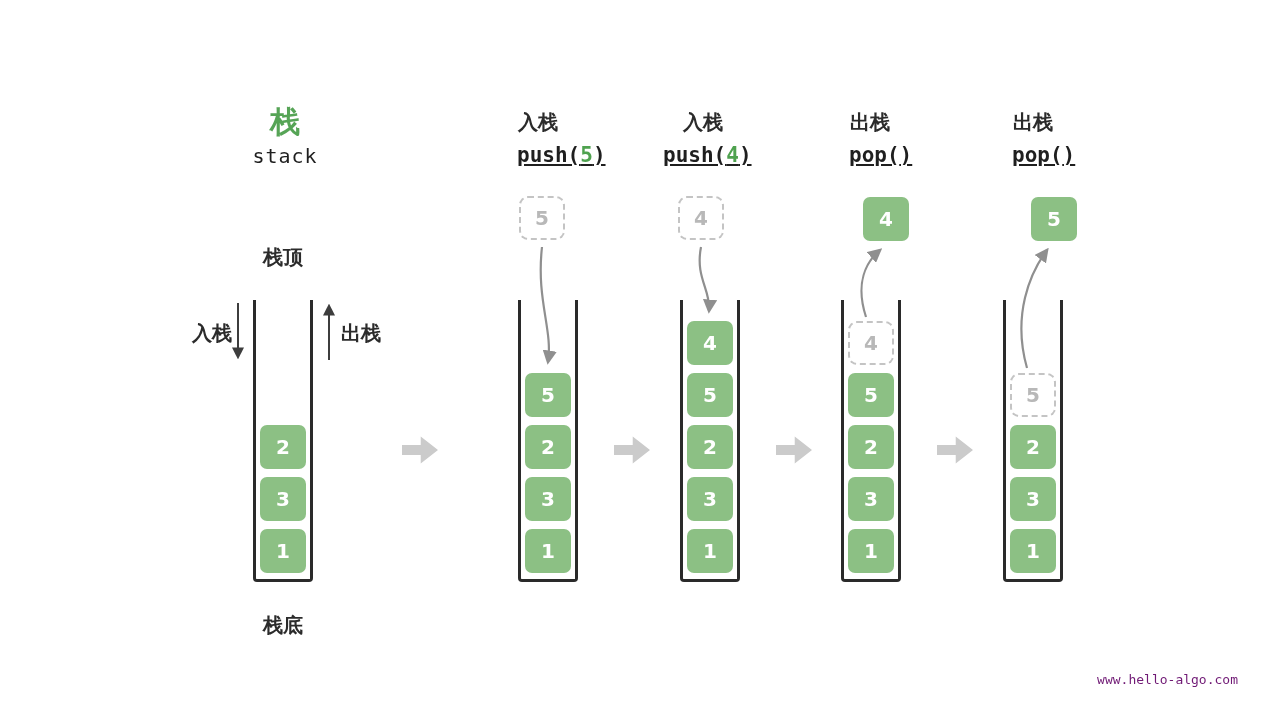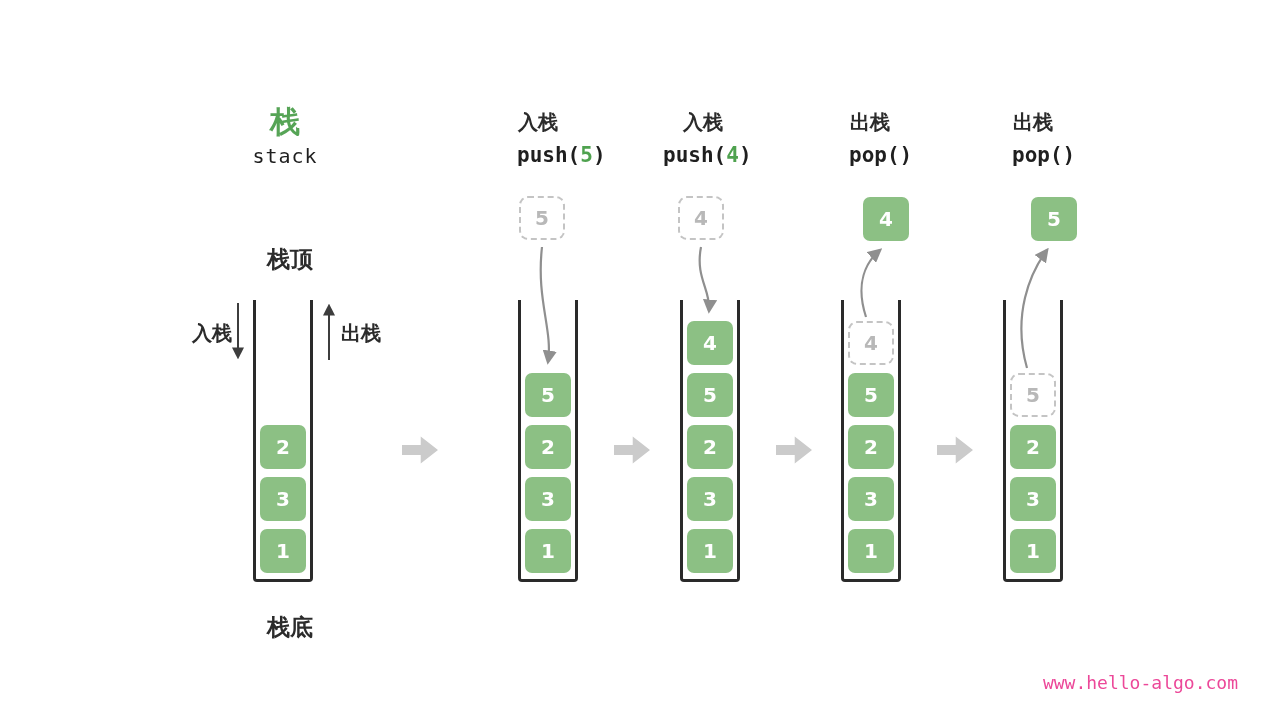--- a/index.html
+++ b/index.html
@@ -7,26 +7,26 @@
     width:1280px;height:720px;position:relative;overflow:hidden;
     background:#ffffff;color:#2f2f2f;
     font-family:"DejaVu Sans","Liberation Sans",sans-serif;
   }
   .abs{position:absolute;}
 
   
   .title{font-size:30px;font-weight:bold;color:#56a456;text-align:center;width:120px;}
   .subtitle{font-family:"DejaVu Sans Mono","Liberation Mono",monospace;font-size:20px;color:#1f1f1f;text-align:center;width:120px;letter-spacing:1px;}
   .op-label{font-size:20px;font-weight:bold;color:#2b2b2b;}
-  .op-call{font-family:"DejaVu Sans Mono","Liberation Mono",monospace;font-size:21px;font-weight:bold;color:#1f1f1f;}
+  .op-call{font-family:"DejaVu Sans Mono","Liberation Mono",monospace;font-size:21px;font-weight:bold;color:#1f1f1f;text-decoration:underline;}
   .op-call .arg{color:#4fa24f;}
 
   
   .side-label{font-size:20px;font-weight:bold;color:#2b2b2b;}
-  .pos-label{font-size:23px;font-weight:bold;color:#2b2b2b;width:60px;text-align:right;}
+  .pos-label{font-size:20px;font-weight:bold;color:#2b2b2b;width:60px;text-align:center;}
 
   
   .stack-box{
     width:60px;height:282px;box-sizing:border-box;background:transparent;
     border-left:3px solid #2a2a2a;border-right:3px solid #2a2a2a;border-bottom:3px solid #2a2a2a;
     border-radius:0 0 4px 4px;
   }
 
   
   .cell{
@@ -41,21 +41,21 @@
   }
 
   
   .transition-arrow{
     width:36px;height:32px;background:#cbcbcb;
     clip-path:polygon(0 34%,52% 34%,52% 8%,100% 50%,52% 92%,52% 66%,0 66%);
   }
 
   .watermark{
     font-family:"DejaVu Sans Mono","Liberation Mono",monospace;
-    font-size:18px;color:#ec4899;
+    font-size:13px;color:#701a75;
   }
 
   svg{pointer-events:none;}
 </style>
 </head>
 <body>
 
 <div class="abs title" style="left:225px;top:102px">栈</div>
 <div class="abs subtitle" style="left:225px;top:144px">stack</div>
 

